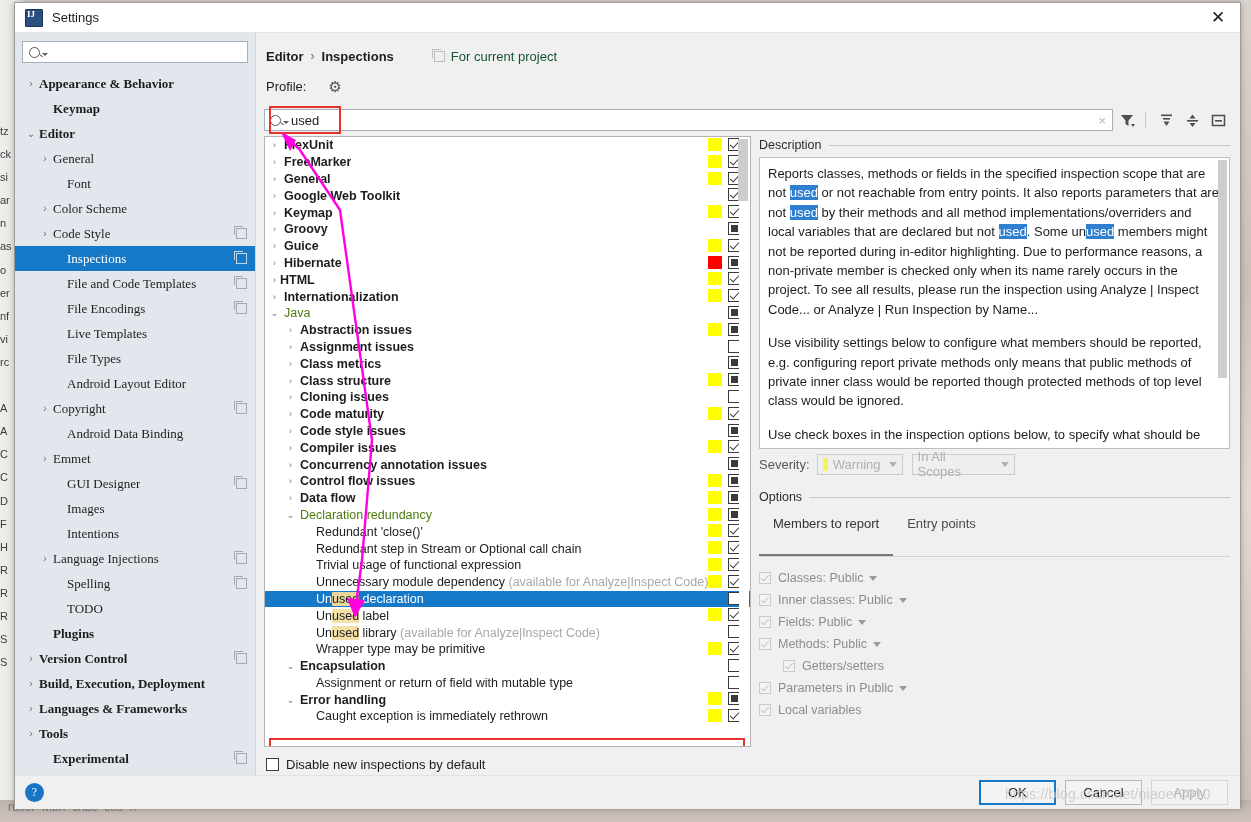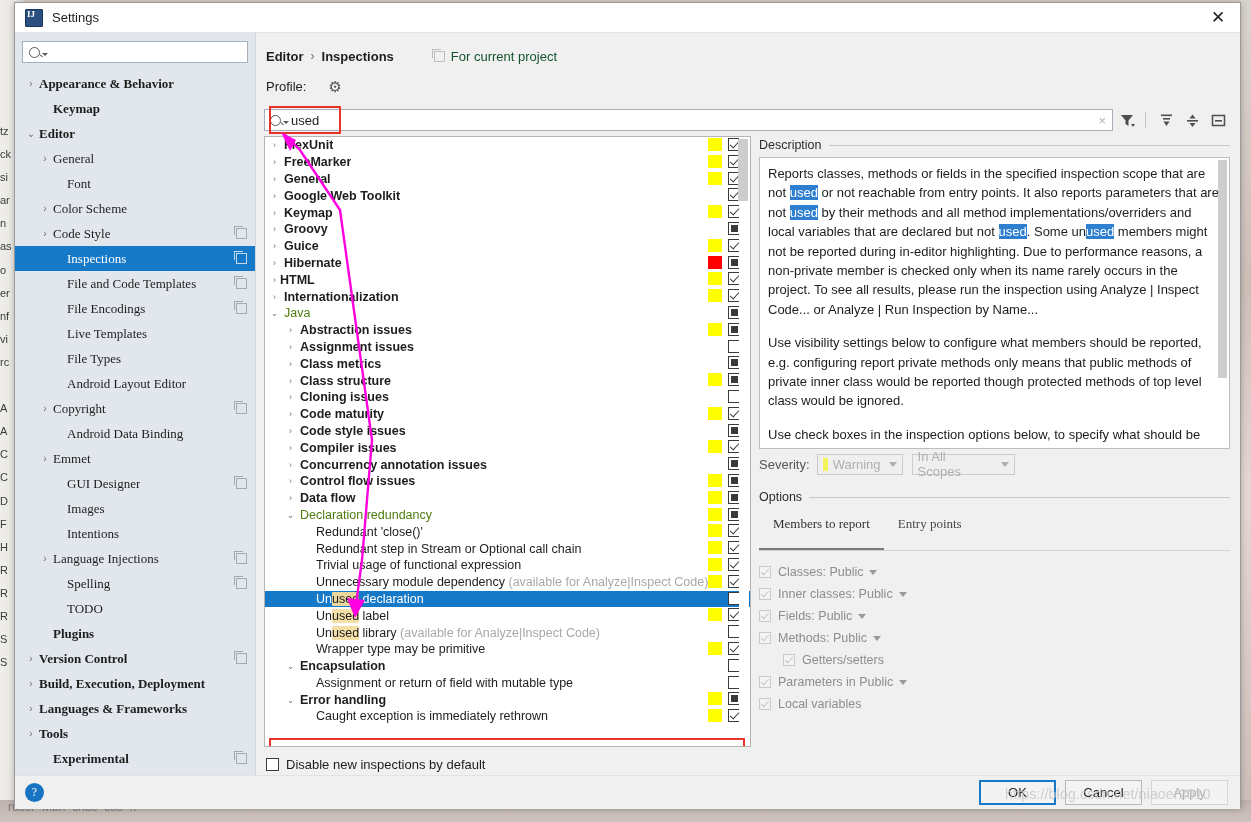--- a/index.html
+++ b/index.html
@@ -137,21 +137,21 @@
   #desc-thumb{position:absolute;right:1px;top:1px;width:9px;height:218px;background:#cdcdcd;}
   #sev-row{display:flex;align-items:center;margin-top:4px;height:22px;}
   #sev-lbl{font-size:13px;color:#555;margin-right:7px;}
   .dis-combo{height:21px;border:1px solid #cbcbcb;background:#efefef;color:#b0b0b0;
     display:flex;align-items:center;padding:0 5px;box-sizing:border-box;font-size:13px;}
   #sev-swatch{width:14px;height:13px;background:#f5f35a;margin-right:5px;}
   .dis-caret{margin-left:8px;width:0;height:0;border-left:4px solid transparent;
     border-right:4px solid transparent;border-top:5px solid #b0b0b0;}
   #opt-title{margin-top:13px;}
   #tabs{display:flex;margin-top:6px;border-bottom:1px solid #d2d2d2;}
-  .tab{padding:4px 14px 16px 14px;font-size:13px;color:#4a4a4a;cursor:default;font-family:Liberation Serif, serif;}
+  .tab{padding:4px 14px 23px 14px;font-size:13px;color:#4a4a4a;cursor:default;}
   .tab.active{border-bottom:2px solid #7a7a7a;color:#333;}
   #opts{margin-top:10px;}
   .opt{display:flex;align-items:center;height:22px;font-size:12.5px;color:#8d8d8d;}
   .opt.indent{padding-left:24px;}
   .opt .cbx{width:12px;height:12px;border:1px solid #cacaca;background:#f3f3f3;
     margin-right:7px;position:relative;box-sizing:border-box;}
   .opt .cbx:after{content:"";position:absolute;left:3px;top:0px;width:3px;height:7px;
     border:solid #c3c3c3;border-width:0 1.4px 1.4px 0;transform:rotate(42deg);}
   .opt .ocaret{margin-left:6px;width:0;height:0;border-left:4px solid transparent;
     border-right:4px solid transparent;border-top:5px solid #9a9a9a;}

